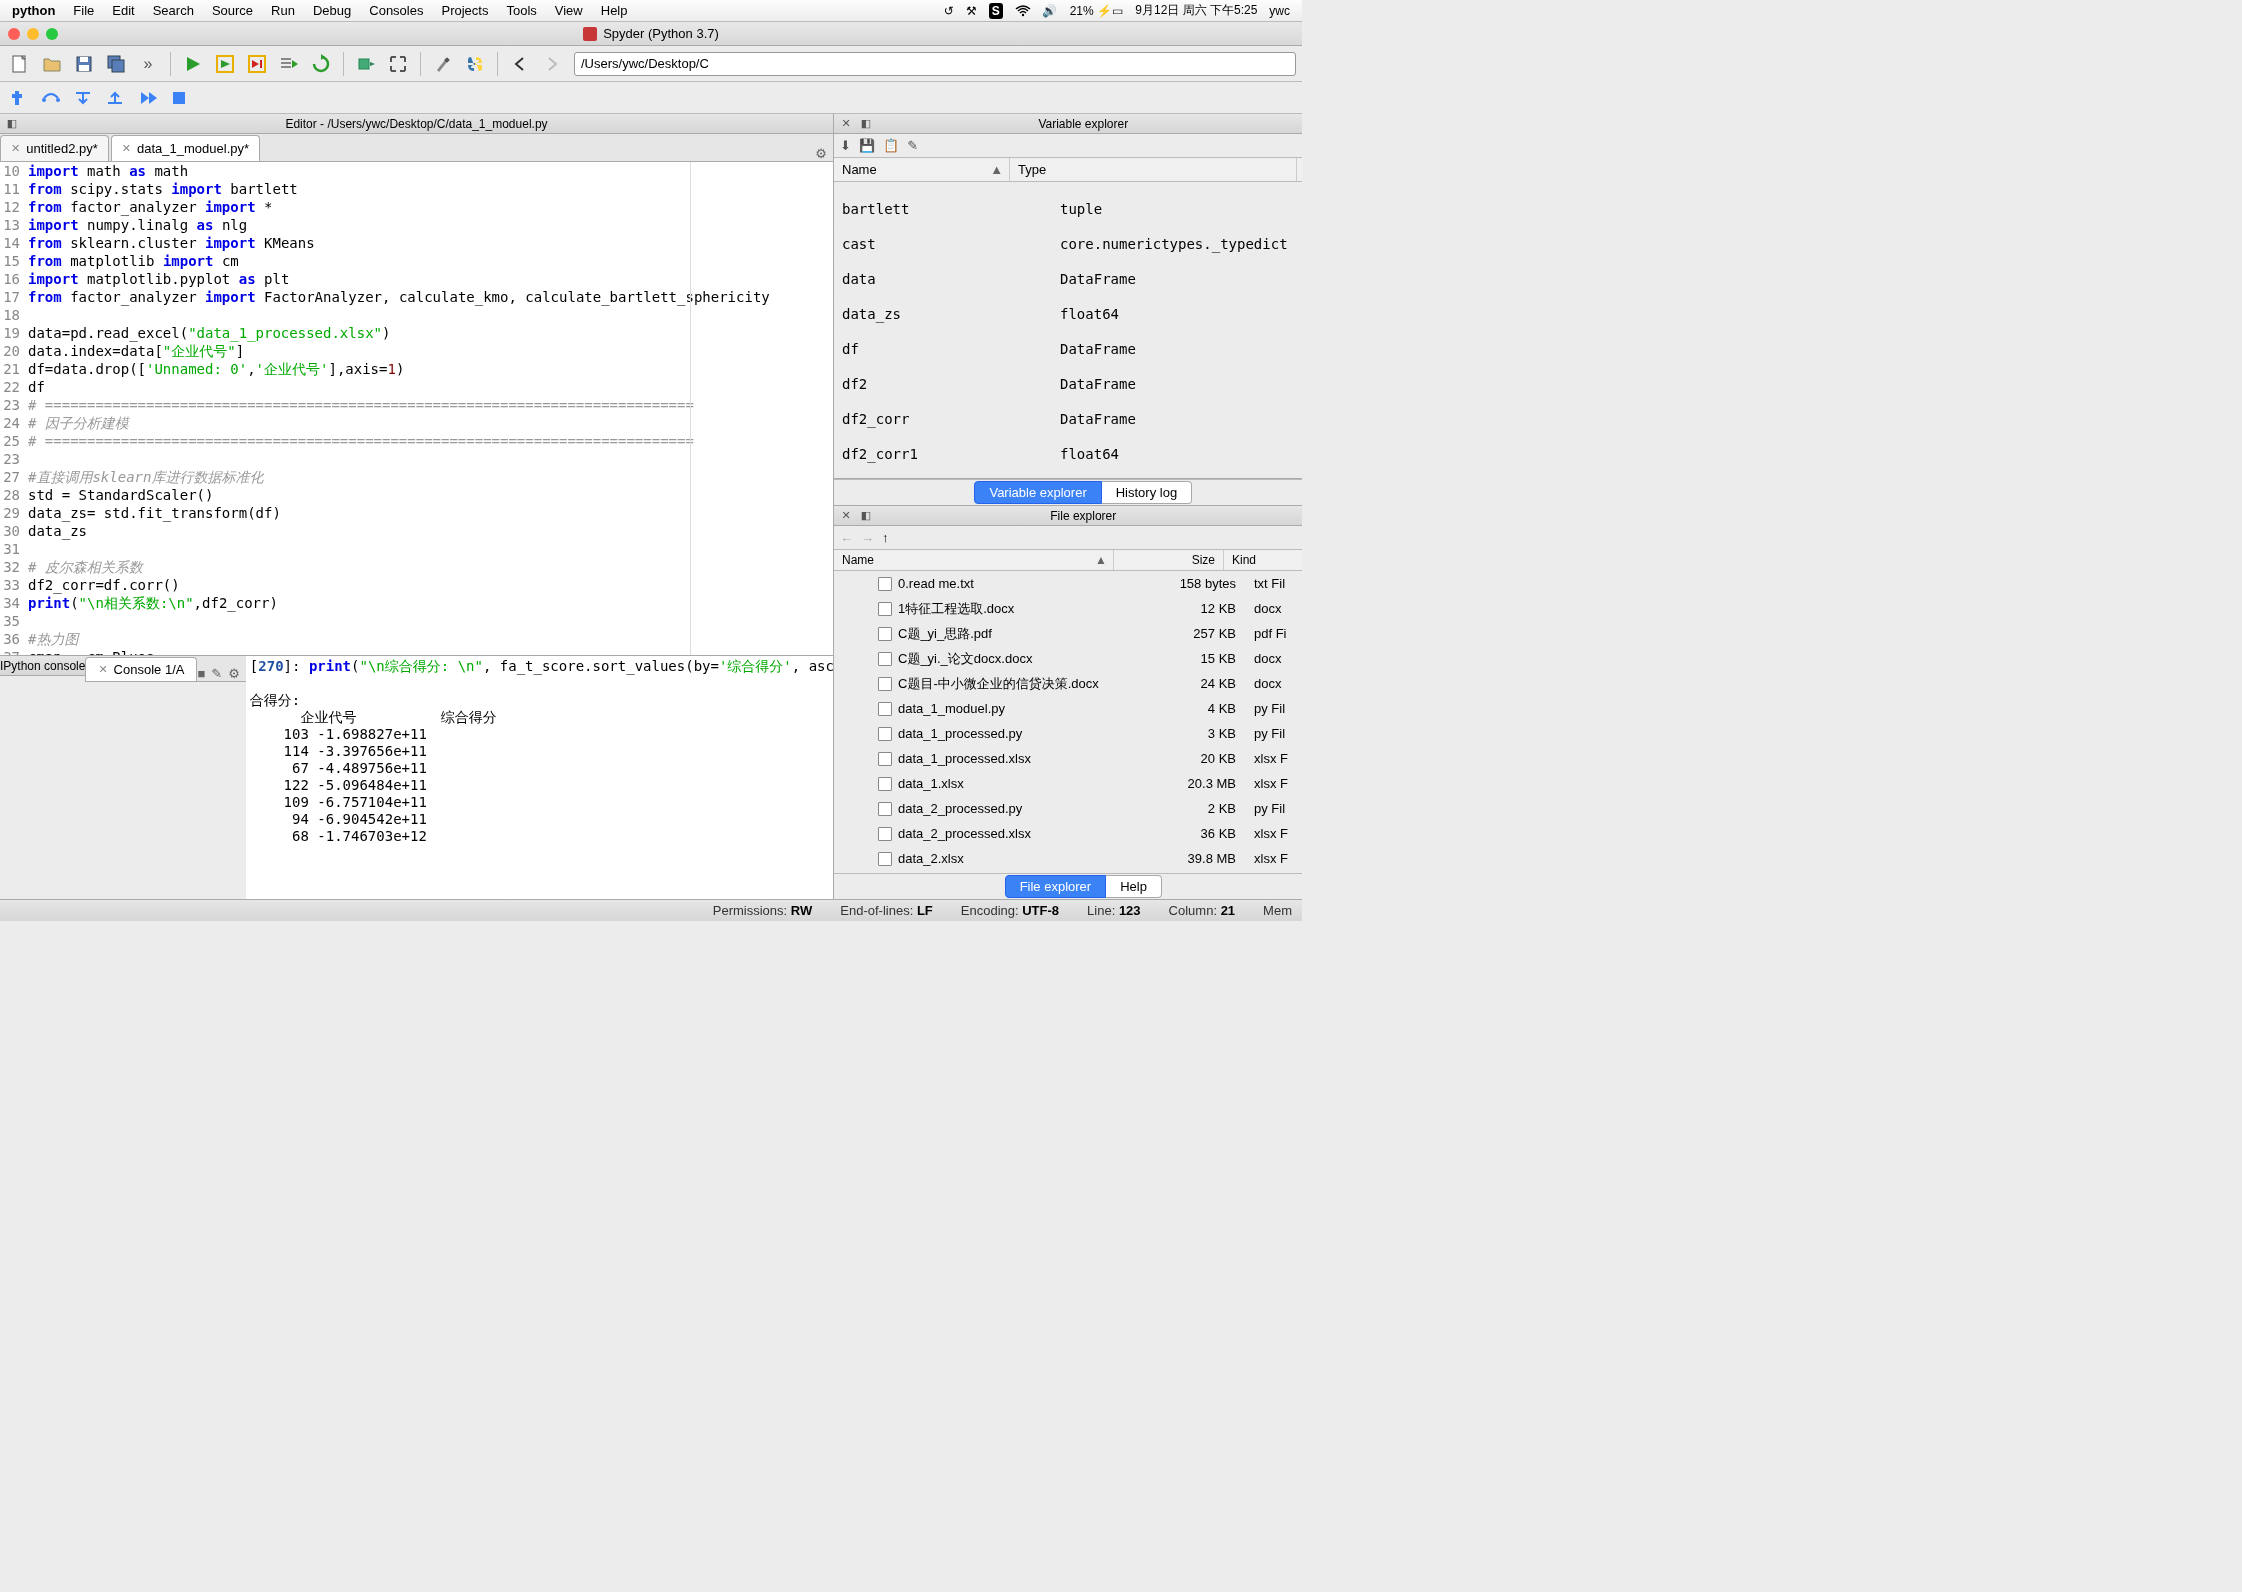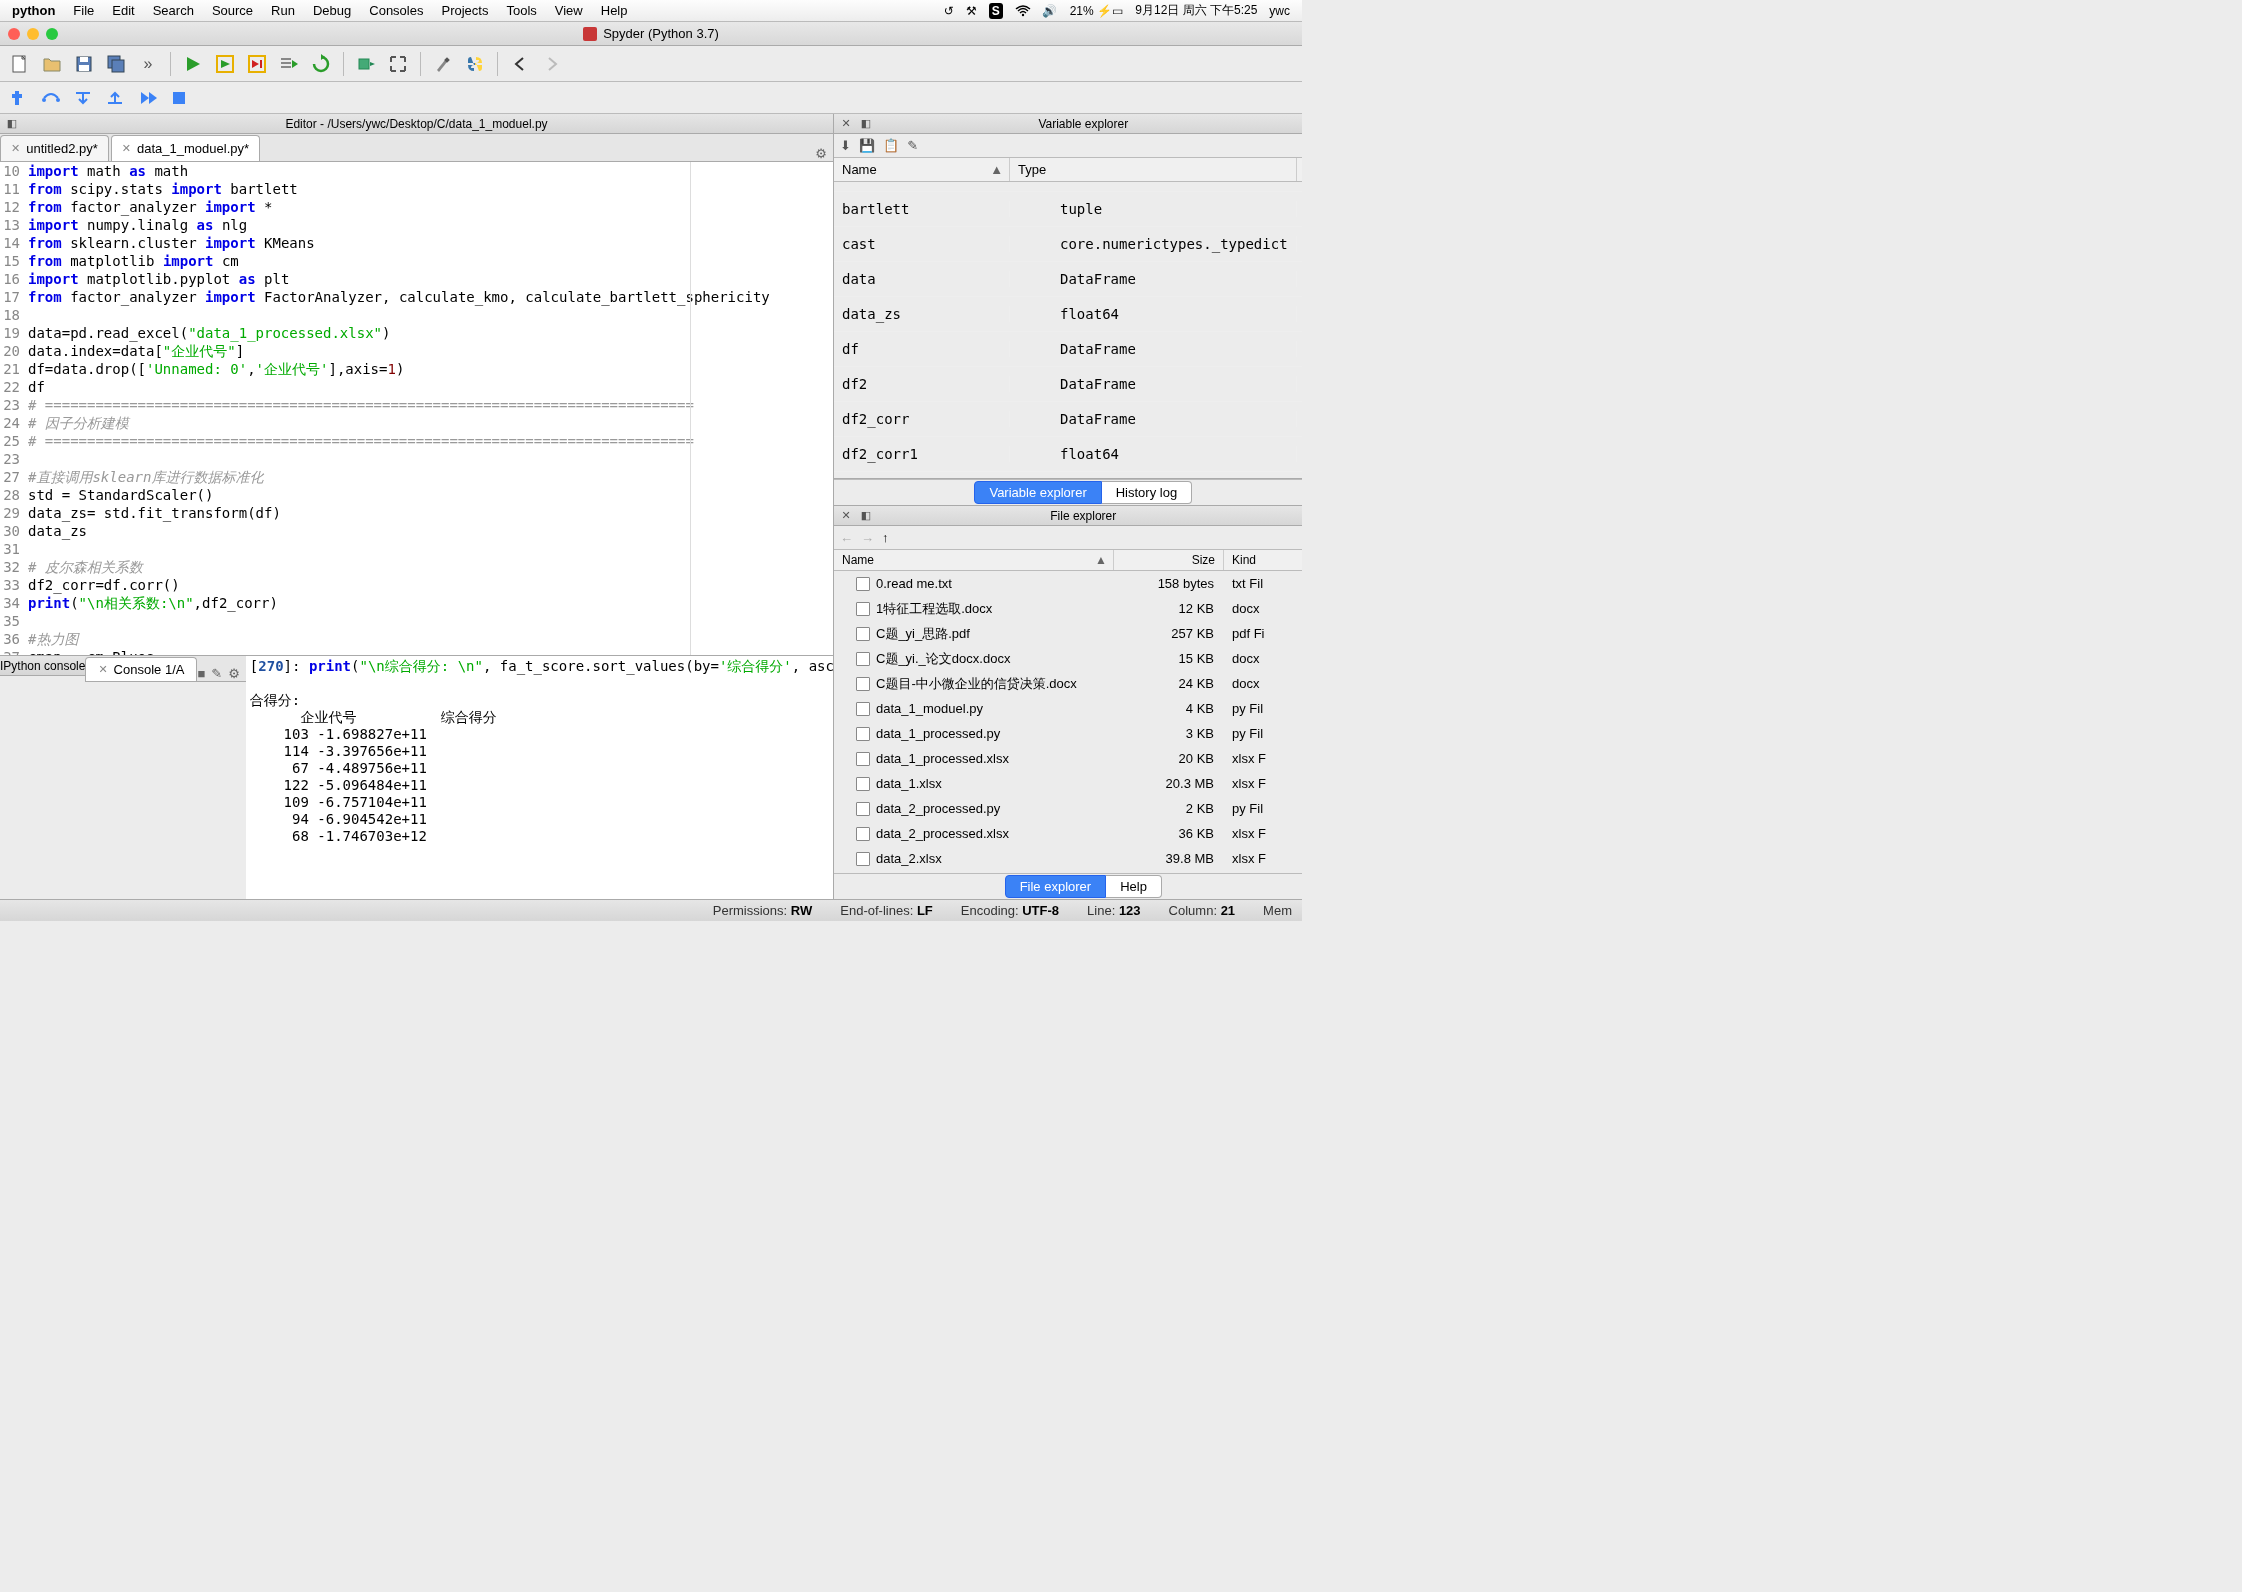--- a/index.html
+++ b/index.html
@@ -150,21 +150,21 @@
 .tab-switcher .tab-btn:first-child { border-radius: 4px 0 0 4px; }
 .tab-switcher .tab-btn:last-child { border-radius: 0 4px 4px 0; border-left: none; }
 .file-pane { flex: 1; display: flex; flex-direction: column; overflow: hidden; }
 .file-nav { height: 24px; background: #ececec; border-bottom: 1px solid #bbb; display: flex; align-items: center; padding: 0 6px; gap: 8px; }
 .file-table-header { display: flex; background: #f0f0f0; border-bottom: 1px solid #bbb; }
 .file-table-header .fcol { padding: 3px 8px; border-right: 1px solid #ccc; font-size: 12px; }
 .fcol-name { width: 280px; position: relative; }
 .fcol-size { width: 110px; text-align: right; }
 .fcol-kind { flex: 1; }
 .file-rows { flex: 1; overflow-y: auto; }
-.file-row { display: flex; height: 25px; align-items: center; font-size: 13px; }
+.file-row { display: flex; height: 25px; align-items: center; font-size: 13px; padding-left: 22px; }
 .file-row .fcell-name { width: 280px; padding-left: 22px; display: flex; align-items: center; gap: 6px; }
 .file-row .fcell-size { width: 110px; text-align: right; padding-right: 10px; }
 .file-row .fcell-kind { flex: 1; padding-left: 8px; }
 .file-icon { width: 14px; height: 14px; background: #fff; border: 1px solid #888; border-radius: 1px; position: relative; }
 .statusbar {
   height: 22px;
   background: linear-gradient(#e6e6e6, #d6d6d6);
   border-top: 1px solid #aaa;
   display: flex;
   align-items: center;
@@ -311,20 +311,23 @@
   <div class="tb-sep"></div>
   <div class="tb-btn">
       <svg width="18" height="18">
         <path d="M12 3 L5 9 L12 15" fill="none" stroke="#333" stroke-width="2"></path>
       </svg>
     </div>
   <div class="tb-btn">
       <svg width="18" height="18">
         <path d="M6 3 L13 9 L6 15" fill="none" stroke="#bbb" stroke-width="2"></path>
       </svg>
+    </div>
+  <div class="path-field">
+      <span>/Users/ywc/Desktop/C</span>
     </div>
 </div>
 
 <div class="toolbar2">
   <div class="debug-btn">
       <svg width="20" height="20">
         <rect x="6" y="3" width="4" height="14" fill="#3b82f6"></rect>
         <rect x="3" y="6" width="10" height="4" fill="#3b82f6"></rect>
       </svg>
     </div>

